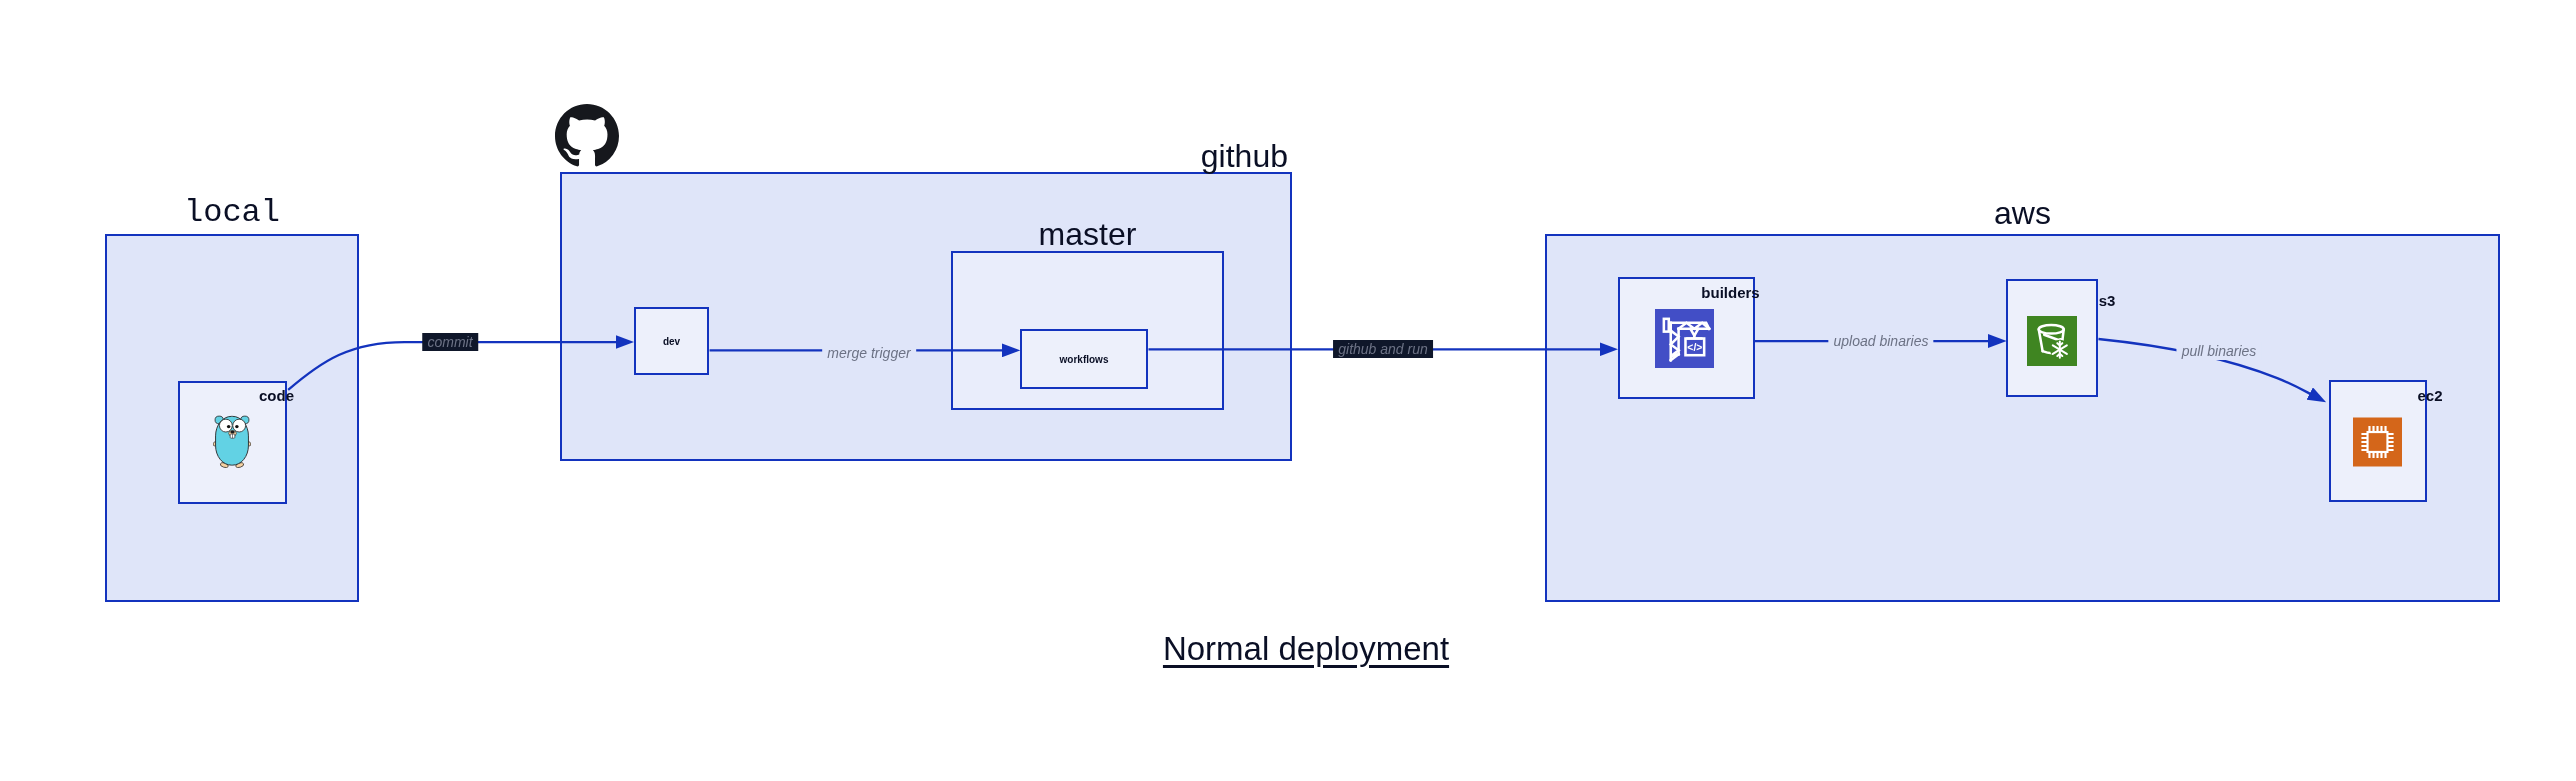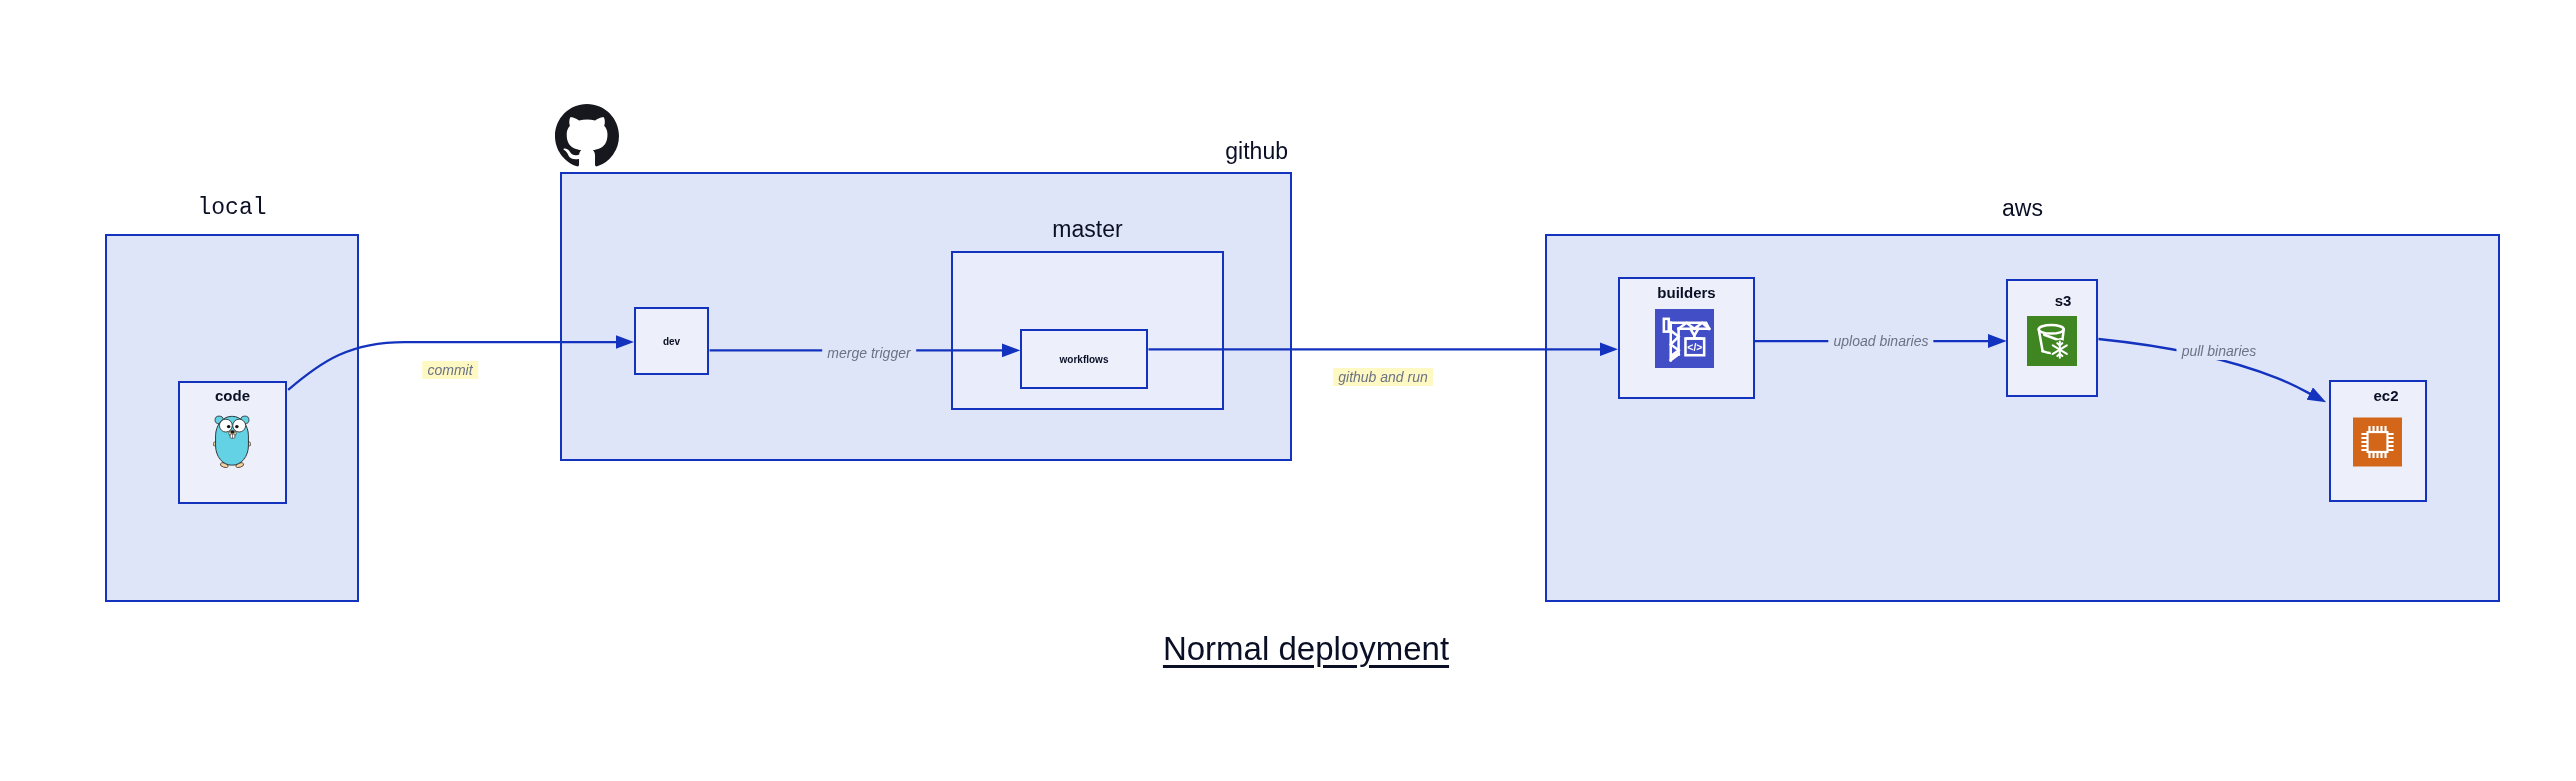--- a/index.html
+++ b/index.html
@@ -16,36 +16,36 @@
   }
   html,body{margin:0;padding:0;background:#ffffff;}
   body{font-family:"Liberation Sans","DejaVu Sans",sans-serif;color:var(--text-dark);}
   .canvas{position:relative;width:2604px;height:781px;background:#ffffff;overflow:hidden;}
 
   .box{position:absolute;box-sizing:border-box;border:2.6px solid var(--stroke-blue);}
   .container-box{background:var(--container-fill);z-index:1;}
   .nested-box{background:var(--nested-fill);z-index:2;}
   .leaf-box{background:var(--leaf-fill);z-index:3;}
 
-  .container-label{position:absolute;font-size:23px;line-height:1.15;color:var(--text-dark);z-index:4;}
+  .container-label{position:absolute;font-size:32px;line-height:1.15;color:var(--text-dark);z-index:4;}
   .center-text{text-align:center;}
   .right-text{text-align:right;}
 
-  .leaf-label{position:absolute;font-size:15px;font-weight:700;color:var(--text-dark);z-index:4;text-align:center;}
+  .leaf-label{position:absolute;font-size:15px;font-weight:700;color:var(--text-dark);z-index:4;text-align:center;padding-left:44px;}
   .leaf-center{display:flex;align-items:center;justify-content:center;font-size:10px;font-weight:700;color:var(--text-dark);}
 
   .icon{position:absolute;z-index:4;}
 
   svg.edge-layer{position:absolute;left:0;top:0;z-index:5;pointer-events:none;}
   .edge-path{fill:none;stroke:var(--stroke-blue);stroke-width:4.5px;}
   .arrow-head{fill:var(--stroke-blue);}
 
   .edge-label{position:absolute;transform:translate(-50%,-50%);font-size:14px;font-style:italic;
               color:var(--edge-gray);white-space:nowrap;padding:1px 5.2px;z-index:6;}
-  .bg-white{background:#fef9c3;margin-top:28px;}
+  .bg-white{background:#0f172a;}
   .bg-container{background:var(--container-fill);}
 
   .title{position:absolute;font-size:33px;color:var(--text-dark);white-space:nowrap;
          transform:translateX(-50%);z-index:6;
          text-decoration:underline;text-decoration-thickness:3.1px;text-underline-offset:5.2px;}
 
   .icon-tile{display:block;}
   .crane-line{fill:none;stroke:#ffffff;stroke-width:2.6px;stroke-linecap:square;stroke-linejoin:miter;}
   .bucket-line{fill:none;stroke:#ffffff;stroke-width:3.2px;stroke-linecap:round;}
   .flake-line{fill:none;stroke:#ffffff;stroke-width:2.6px;stroke-linecap:round;}

